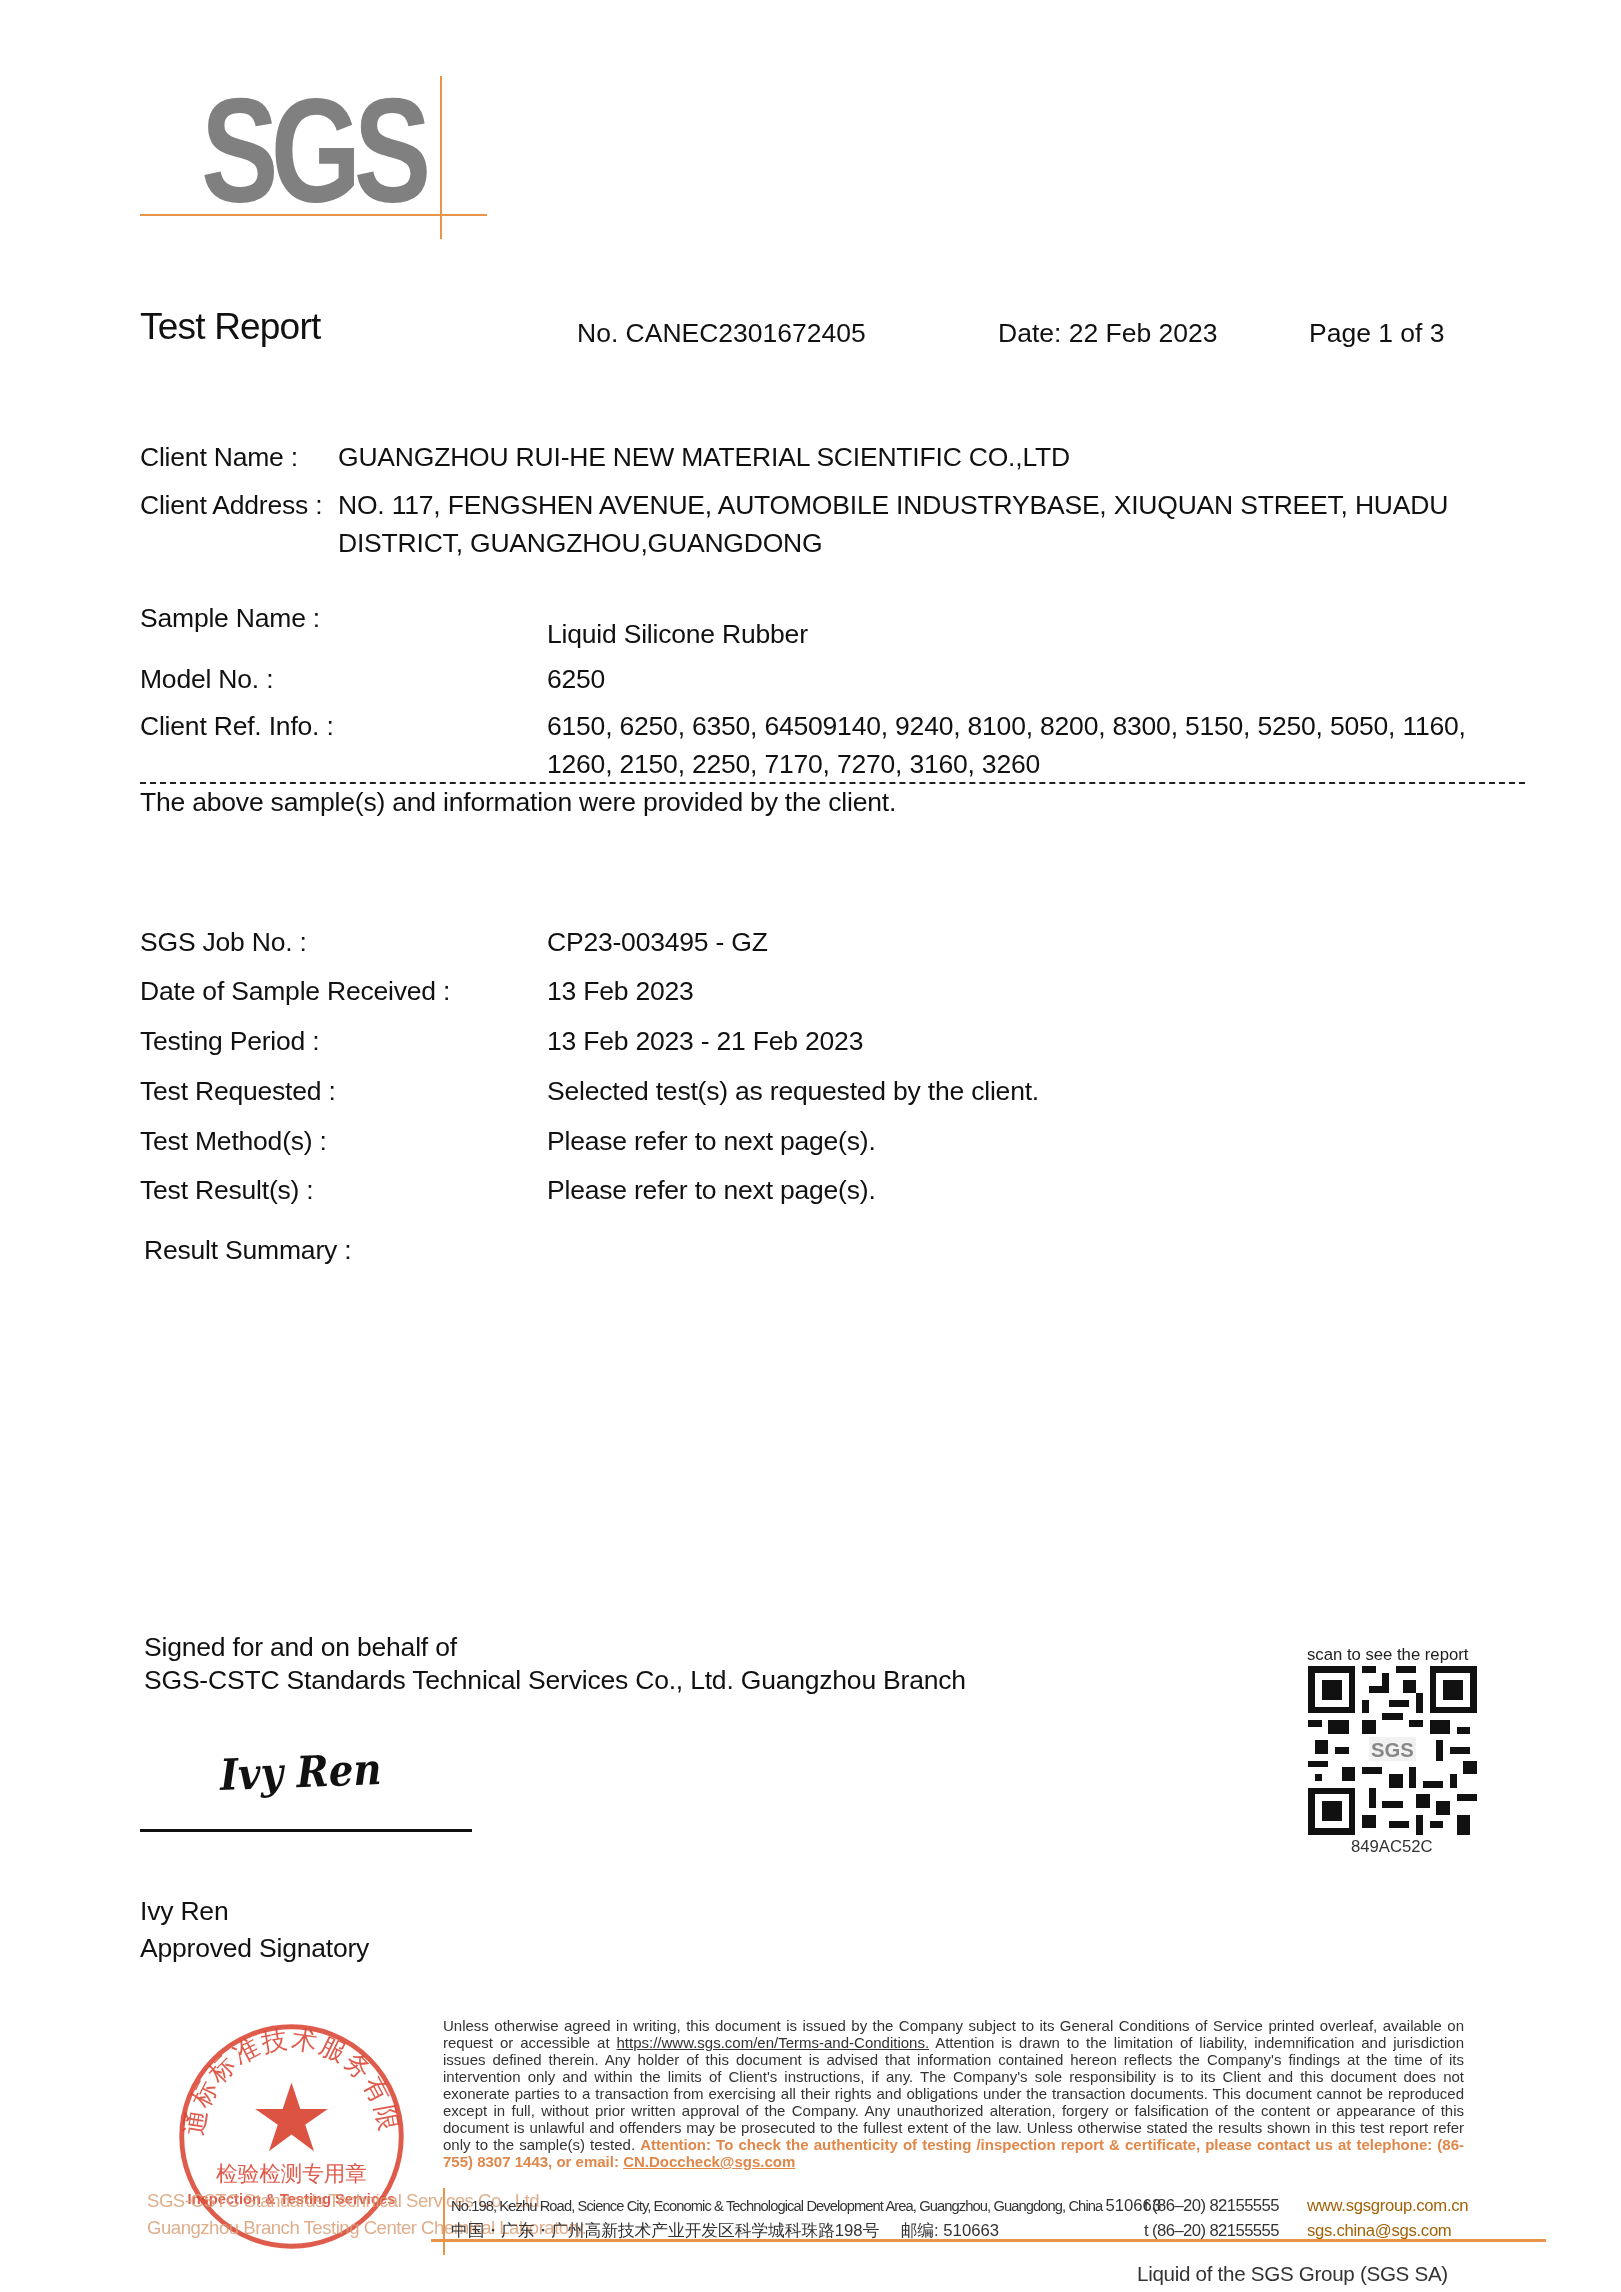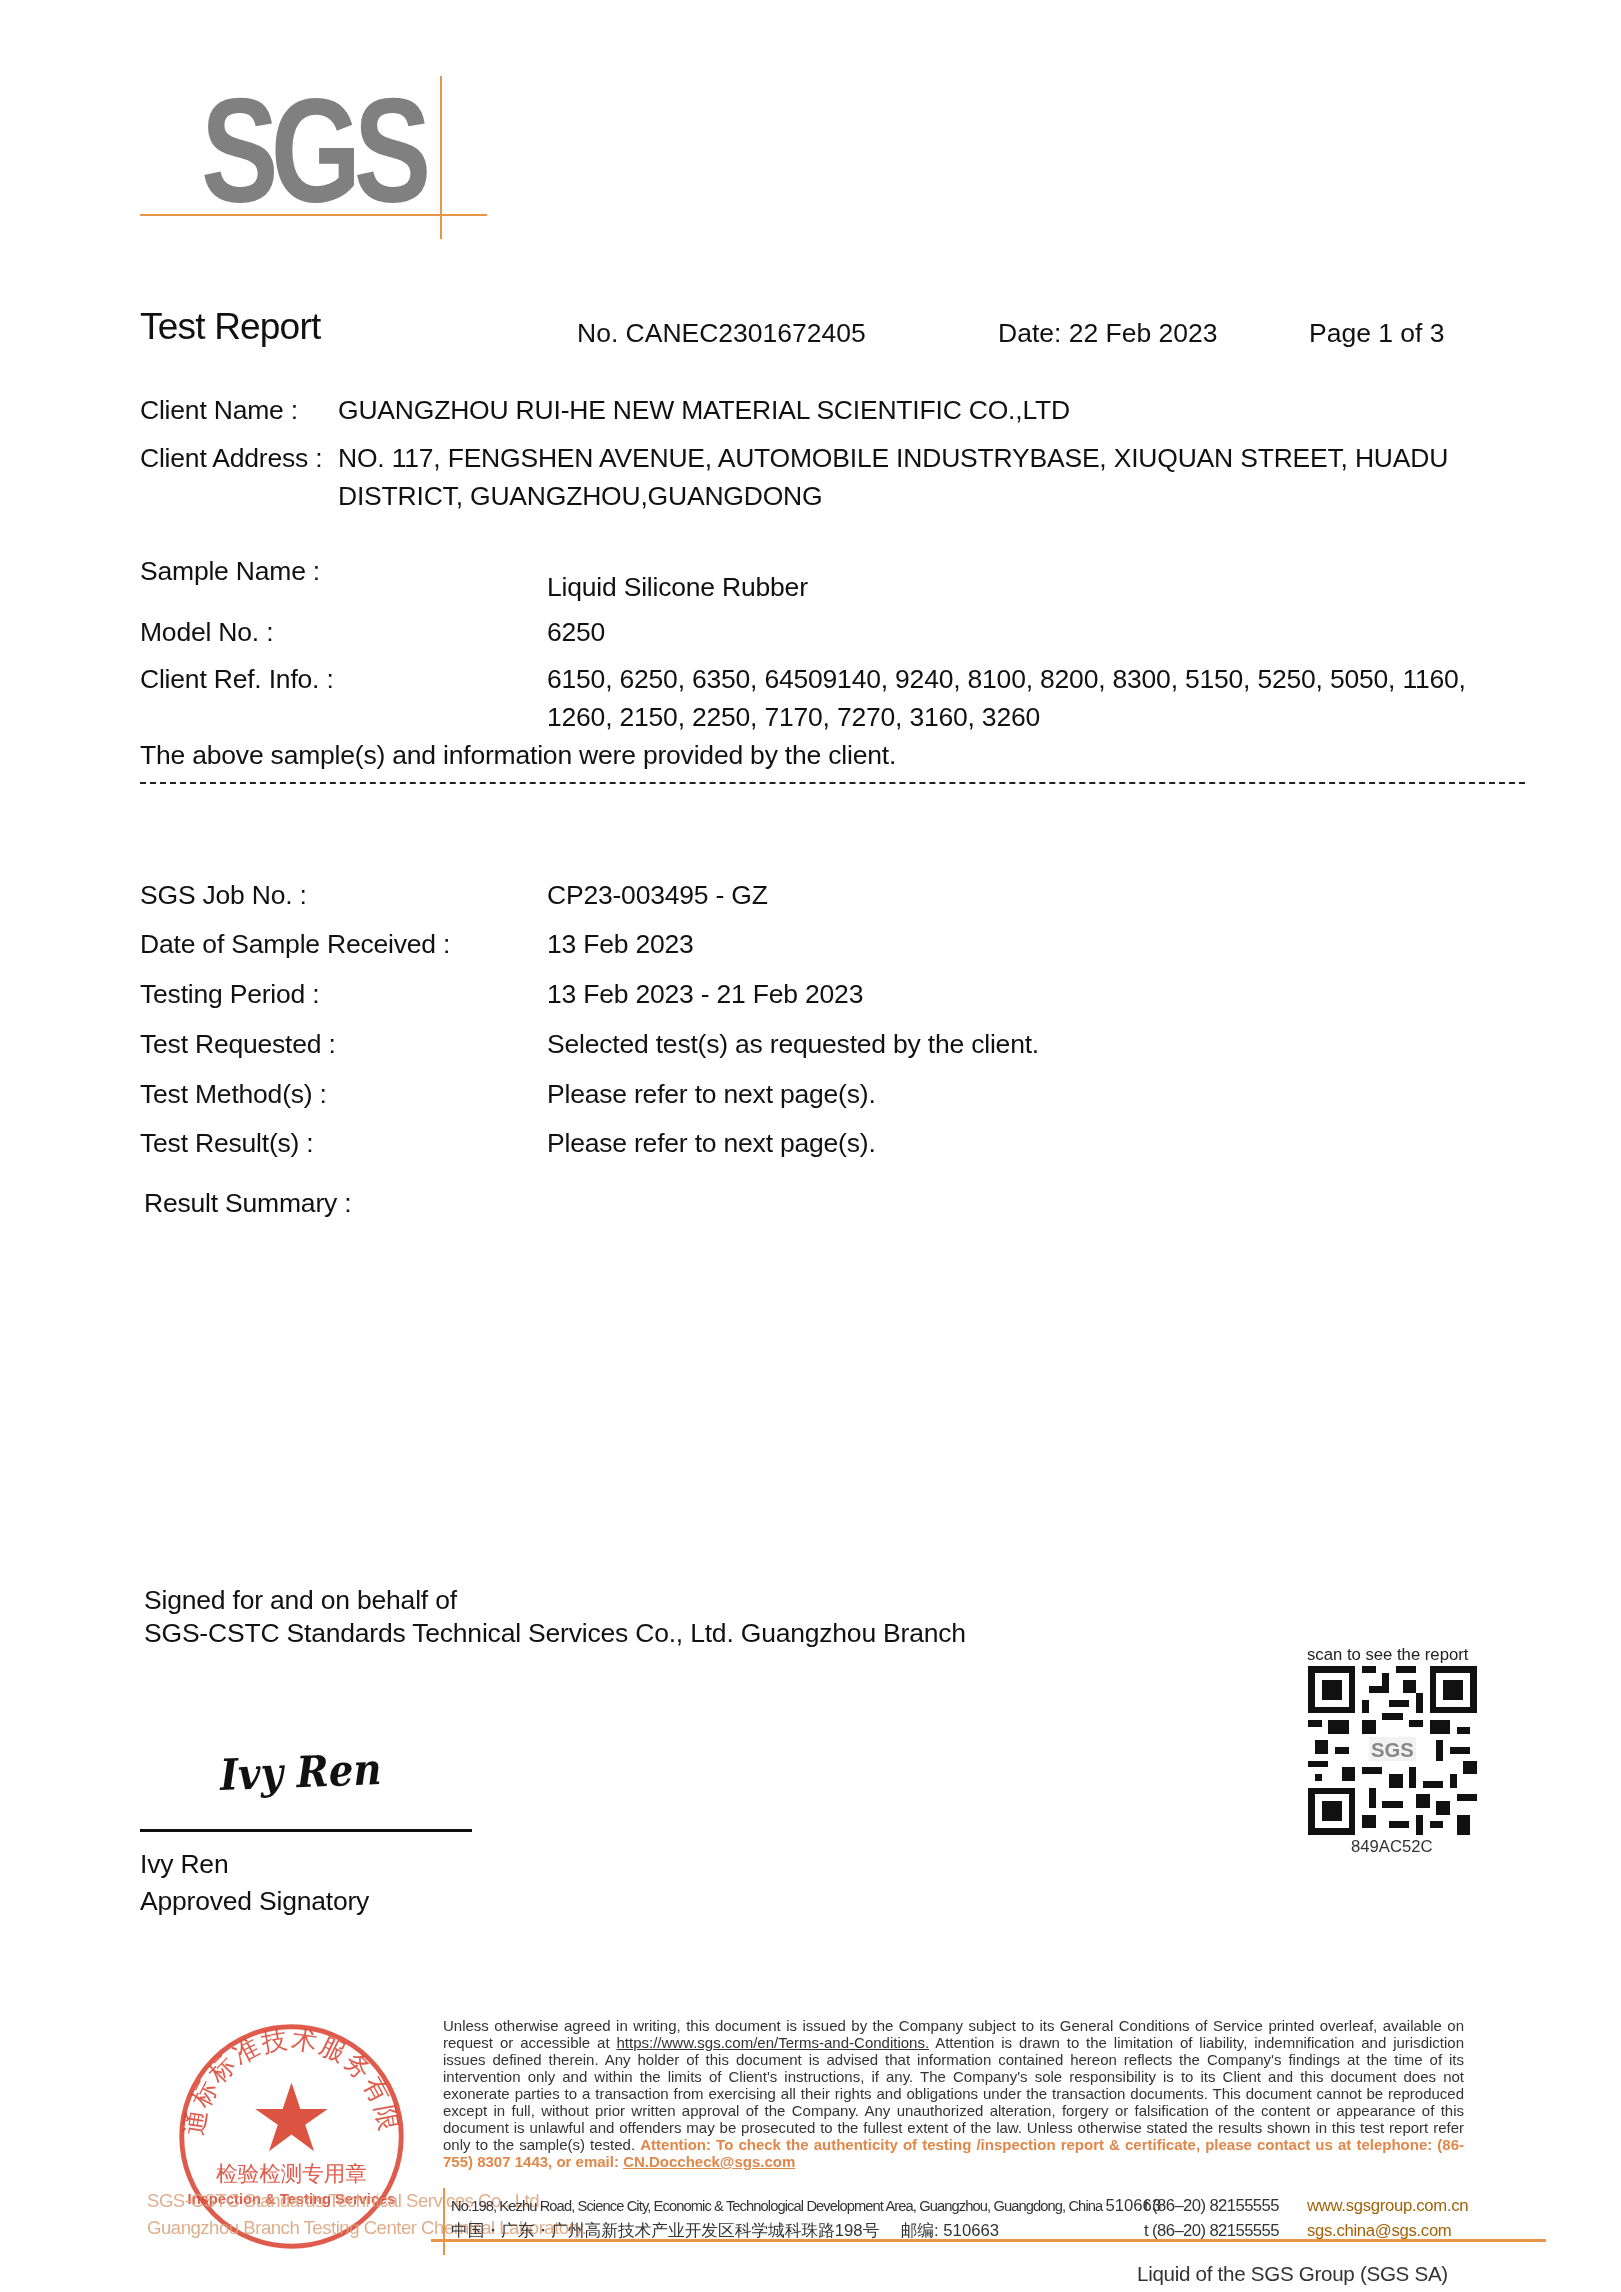--- a/index.html
+++ b/index.html
@@ -1,18 +1,18 @@
 <!DOCTYPE html>
 <html><head>
 <meta charset="utf-8">
 <style>
   html, body { margin:0; padding:0; background:#ffffff; }
   body { width:1621px; height:2293px; position:relative; overflow:hidden; font-family:"Liberation Sans", sans-serif; color:#111; }
   .abs { position:absolute; white-space:nowrap; }
-  .t27 { font-size:26.5px; letter-spacing:-0.2px; }
+  .t27 { font-size:26.5px; letter-spacing:-0.2px;margin-top:47px; }
   
   #logo-text { left:201px; top:76px; font-family:"Liberation Sans", sans-serif; font-weight:bold; font-size:149px; color:#808080; letter-spacing:-9.8px; transform:scaleX(0.78); transform-origin:left top; line-height:1; }
   #logo-hline { left:140px; top:214px; width:347px; height:2px; background:#e8954a; }
   #logo-vline { left:440px; top:76px; width:2px; height:163px; background:#e8954a; }
   
   #title { left:140px; top:306px; font-size:37px; font-weight:normal; letter-spacing:-0.8px; }
   #report-no { left:577px; top:318px; font-size:26.5px; }
   #report-date { left:998px; top:318px; font-size:26.5px; }
   #report-page { left:1309px; top:318px; font-size:26.5px; }
   .lbl { left:140px; }

